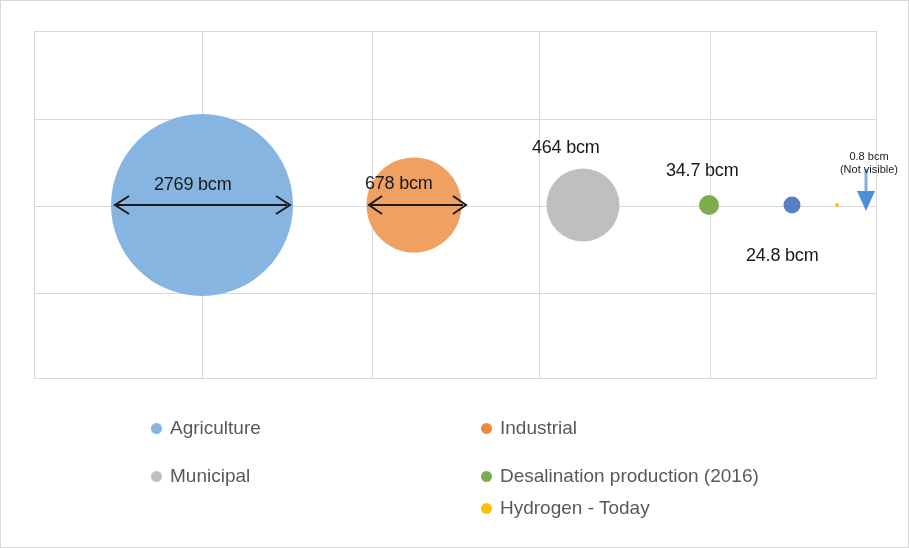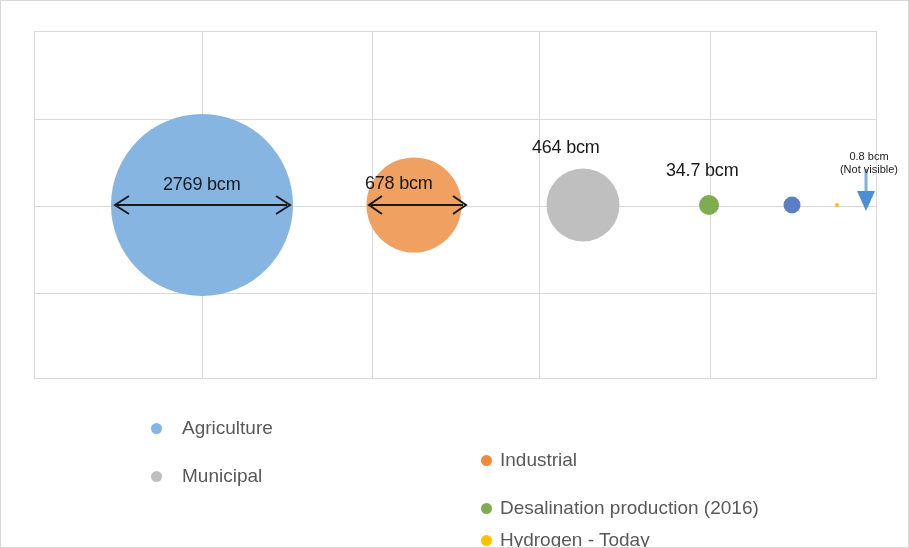--- a/index.html
+++ b/index.html
@@ -104,22 +104,22 @@
     height: 11px;
     border-radius: 50%;
     flex: 0 0 auto;
     margin-right: 8px;
   }
   .legend-text {
     font-size: 19px;
     line-height: 22px;
     color: #595959;
   }
-  .col-left  { left: 0px; gap: 12px; }
-  .col-right { left: 330px; margin-top: 32px; }
+  .col-left  { left: 0px; }
+  .col-right { left: 330px; }
   .row-1 { top: 8px; }
   .row-2 { top: 56px; }
   .row-3 { top: 88px; }
 </style>
 </head>
 <body>
 
 <div id="chart-root">
 
   <div id="plot-area">
@@ -158,28 +158,29 @@
       <polyline points="381,195 368,204 381,213" fill="none" stroke="#1a1a1a" stroke-width="2"></polyline>
       <polyline points="452,195 465,204 452,213" fill="none" stroke="#1a1a1a" stroke-width="2"></polyline>
     </g>
 
     <g>
       <line x1="865" y1="168" x2="865" y2="192" stroke="#7fb0e0" stroke-width="3"></line>
       <polygon points="856,190 874,190 865,210" fill="#4a90d9"></polygon>
     </g>
   </svg>
 
-  <div class="value-label big" style="left:162px; top:168px;">2769 bcm</div>
+  <div class="value-label big" style="left:153px; top:168px;">2769 bcm</div>
 
   <div class="value-label big" style="left:364px; top:167px;">678 bcm</div>
 
   <div class="value-label big" style="left:531px; top:131px;">464 bcm</div>
 
   <div class="value-label big" style="left:665px; top:131px;margin-top:23px;">34.7 bcm</div>
 
+  <div class="value-label big" style="left:745px; top:239px;">24.8 bcm</div>
 
   <div class="note-label" style="left:828px; top:124px; width:80px; margin-top:25px;">
     <div>0.8 bcm</div>
     <div>(Not visible)</div>
   </div>
 
   <div id="legend">
 
     <div class="legend-item col-left row-1">
       <span class="legend-marker" style="background:#86b5e1;"></span>

